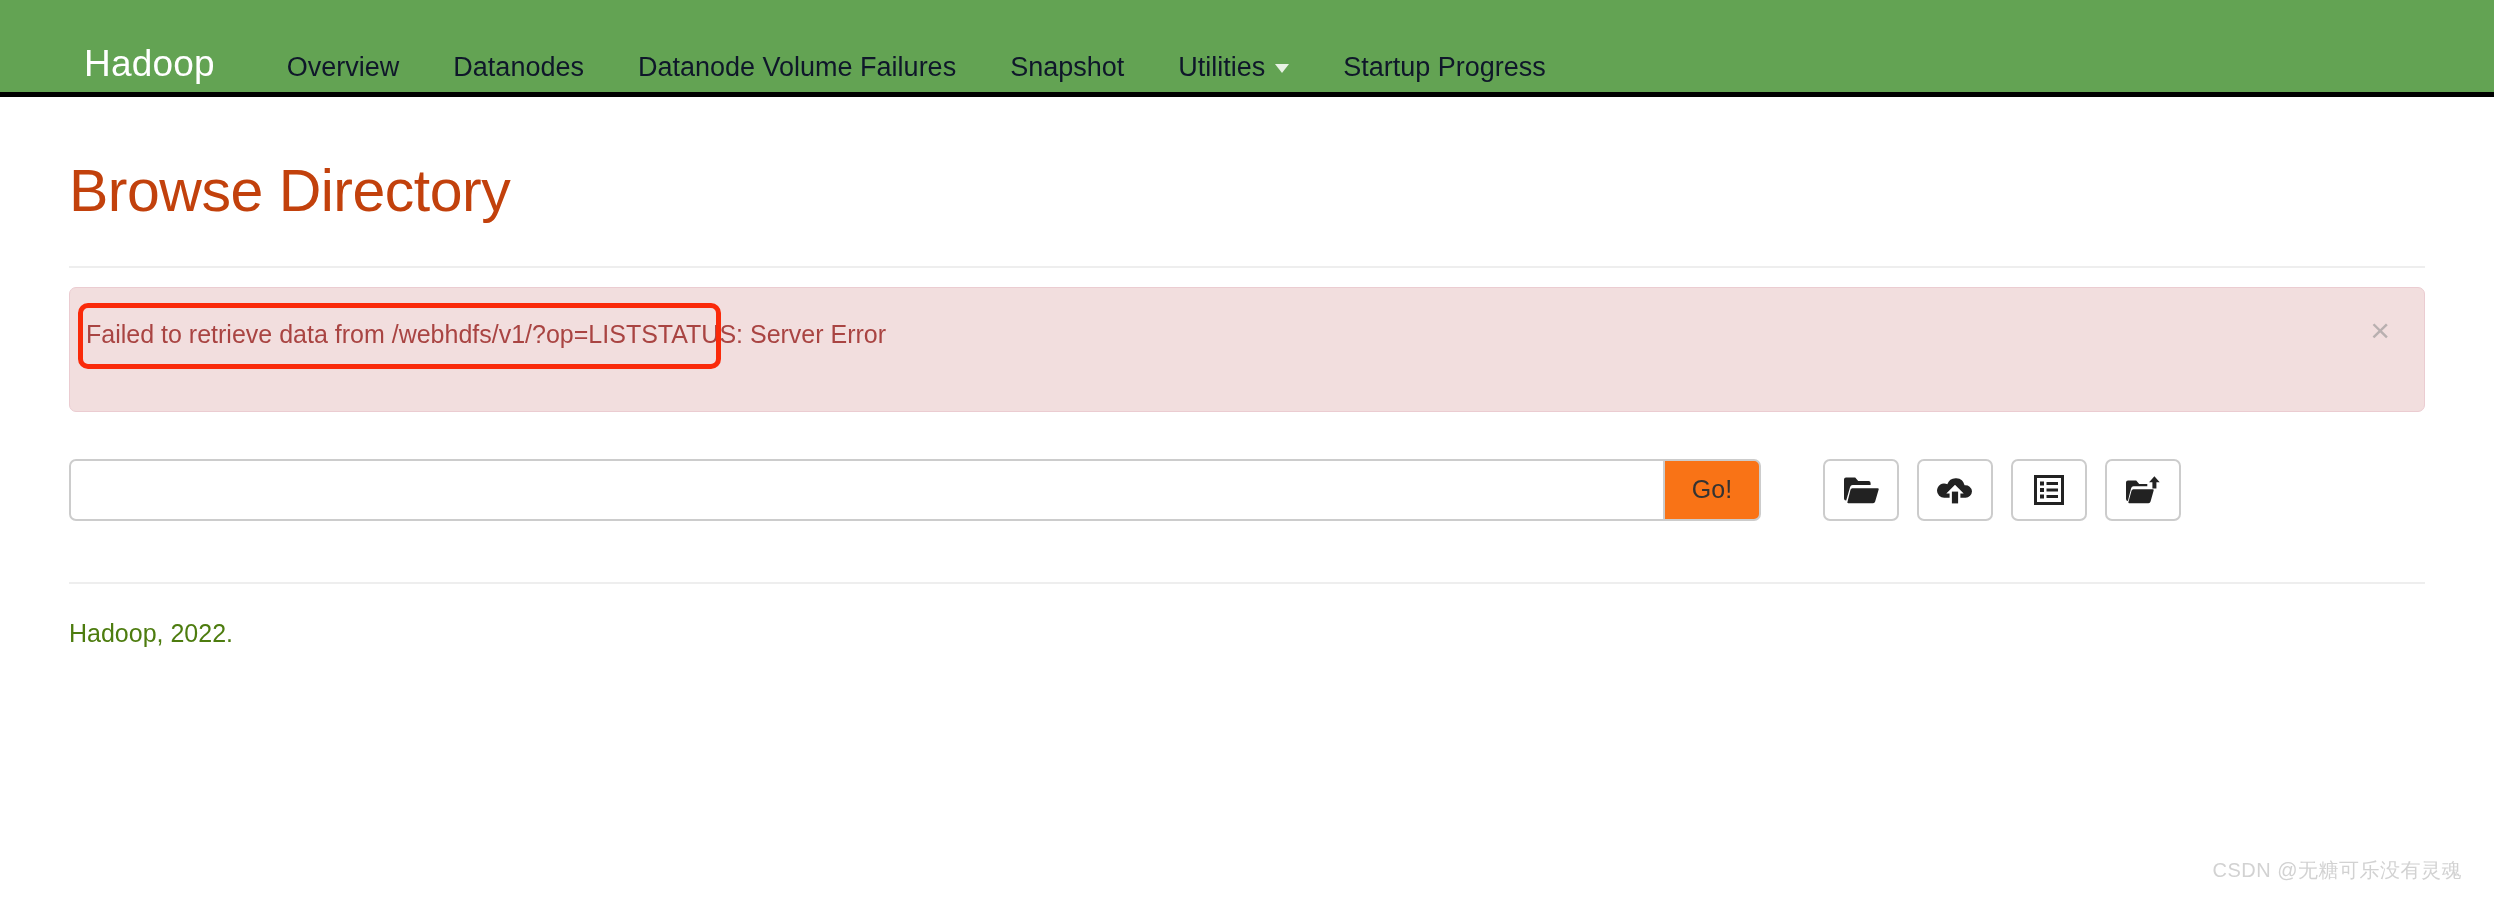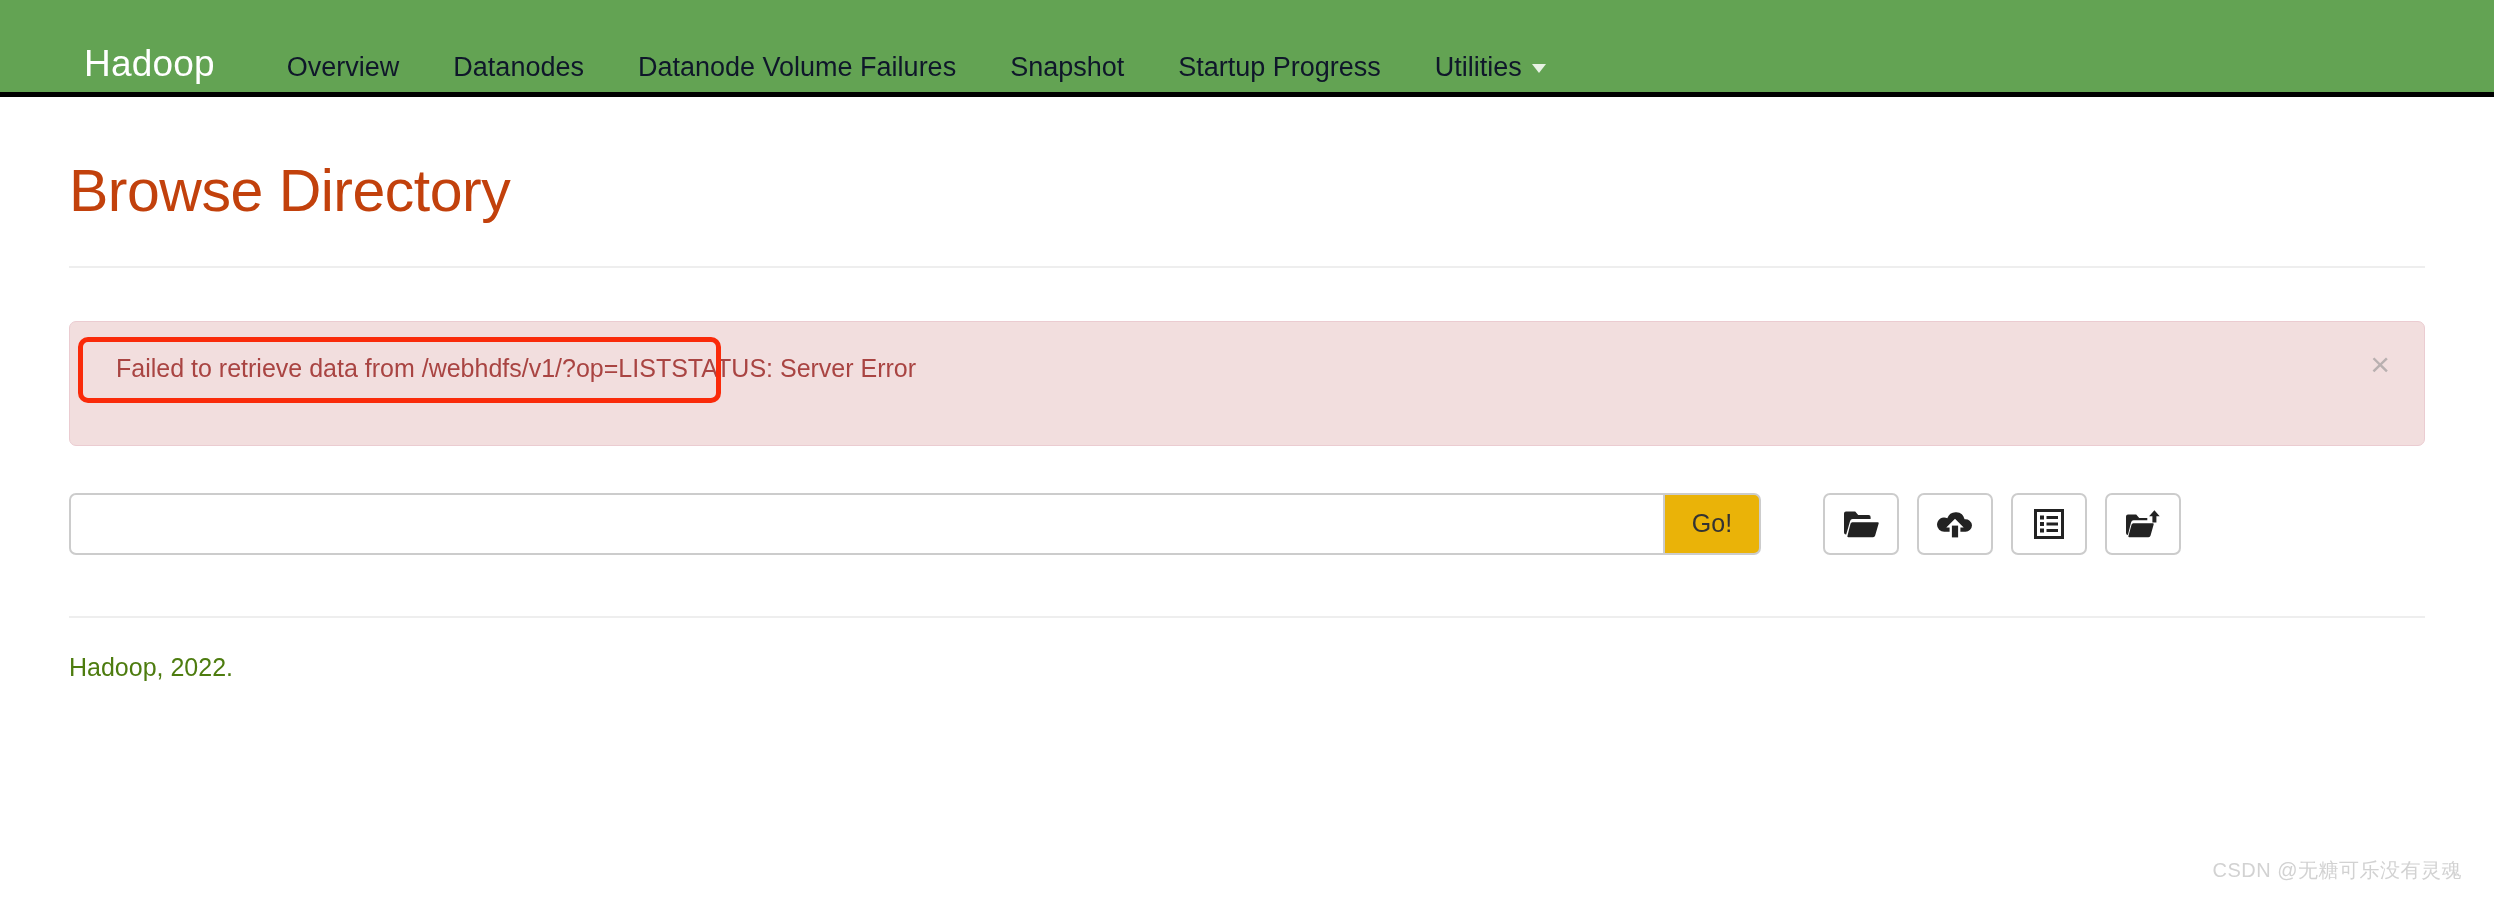--- a/index.html
+++ b/index.html
@@ -85,25 +85,25 @@
 
   hr.divider {
     border: 0;
     border-top: 2px solid #eeeeee;
     margin: 42px 0 0 0;
   }
 
   
   .alert {
     position: relative;
-    margin-top: 53px;
+    margin-top: 19px;
     background: #f2dede;
     border: 1px solid #ebccd1;
     border-radius: 7px;
-    padding: 26px 44px;
+    padding: 26px 14px;
     min-height: 125px;
     color: #a94442;
     font-size: 25px;
   }
   .alert-text {
     display: inline-block;
     line-height: 40px;
     padding: 0 2px;
   }
   .alert-close {
@@ -152,21 +152,21 @@
     border-radius: 7px 0 0 7px;
     background: #ffffff;
     outline: none;
     font-family: "Liberation Sans", sans-serif;
   }
   .go-button {
     height: 62px;
     min-width: 97px;
     font-size: 25px;
     color: #333333;
-    background: #eab308;
+    background: #f97316;
     border: 2px solid #cccccc;
     border-left: 1px solid #cccccc;
     border-radius: 0 7px 7px 0;
     cursor: pointer;
     padding: 0 22px;
     font-family: "Liberation Sans", sans-serif;
   }
 
   .icon-buttons {
     display: flex;
@@ -225,24 +225,24 @@
       <li>
         <a href="#" class="nav-item">Datanodes</a>
       </li>
       <li>
         <a href="#" class="nav-item">Datanode Volume Failures</a>
       </li>
       <li>
         <a href="#" class="nav-item">Snapshot</a>
       </li>
       <li>
+        <a href="#" class="nav-item"><span>Utilities</span><span class="caret"></span></a>
+      </li>
+      <li>
         <a href="#" class="nav-item">Startup Progress</a>
-      </li>
-      <li>
-        <a href="#" class="nav-item"><span>Utilities</span><span class="caret"></span></a>
       </li>
     </ul>
   </div>
 </div>
 
 <div class="container">
 
   <h1 class="page-title">Browse Directory</h1>
 
   <hr class="divider">

